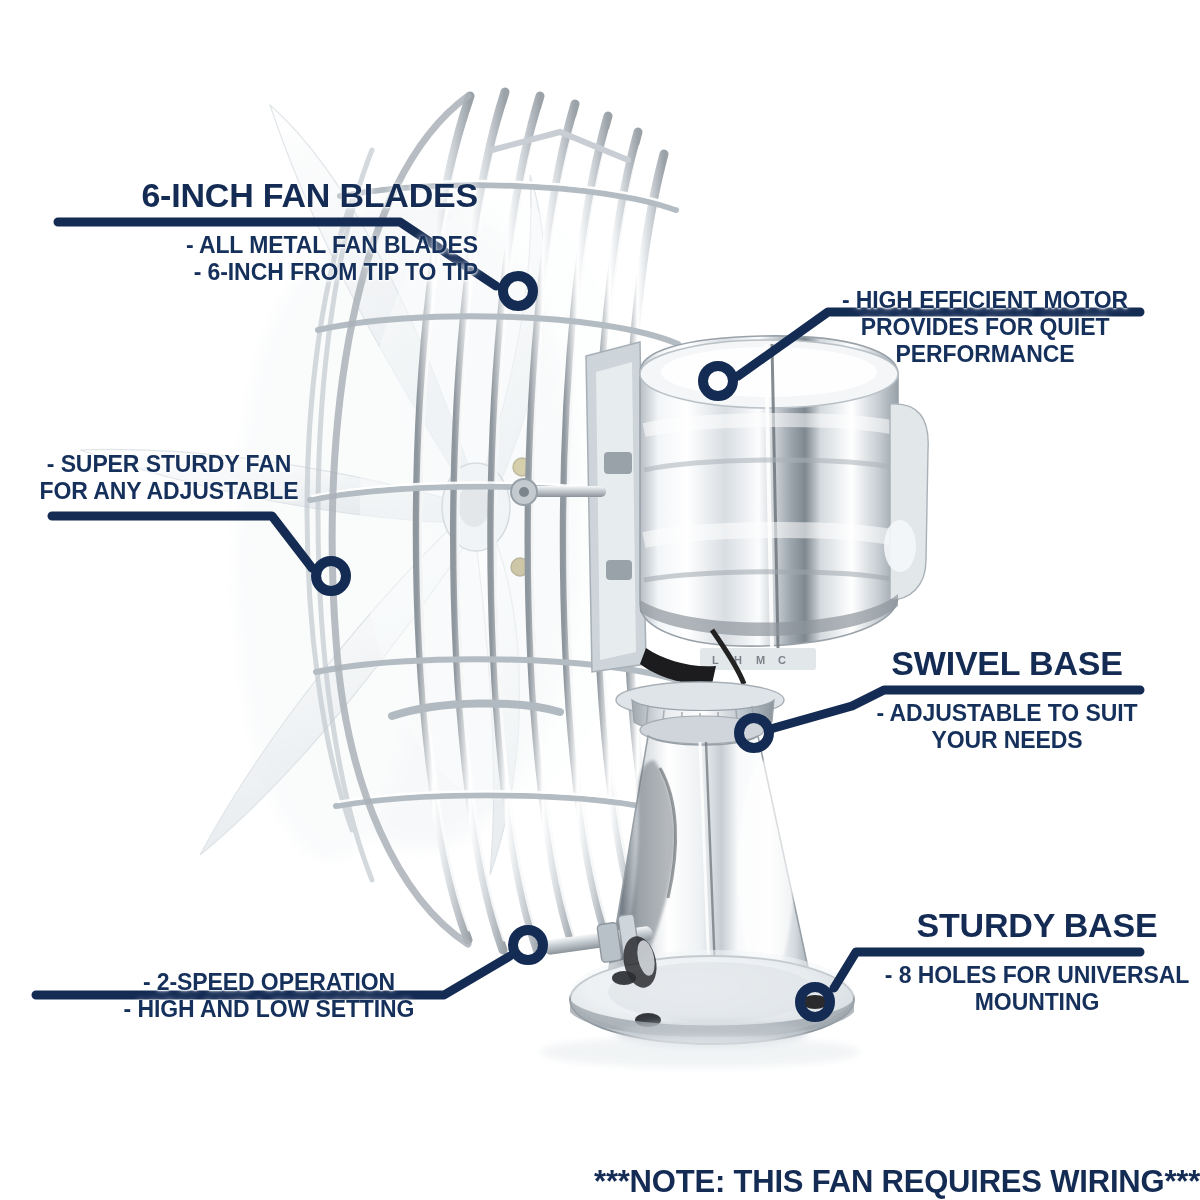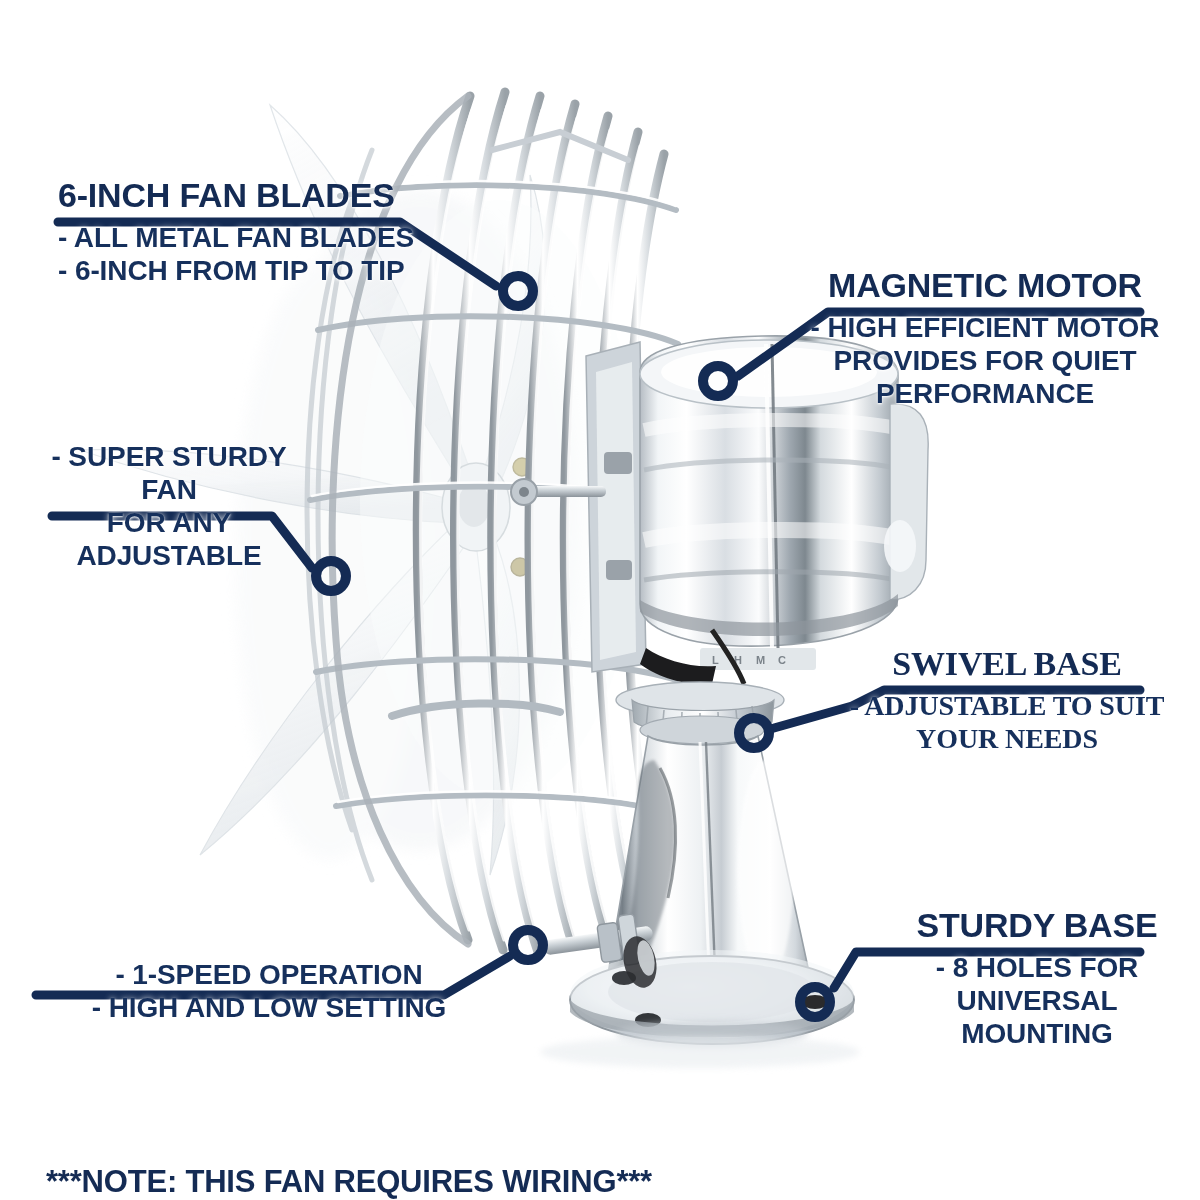--- a/index.html
+++ b/index.html
@@ -32,35 +32,35 @@
     font-weight: 700;
     font-size: 34px;
     line-height: 1.04;
     letter-spacing: -0.2px;
     white-space: pre-line;
     text-shadow: 0 1px 2px rgba(255,255,255,0.95), 0 0 6px rgba(255,255,255,0.85);
   }
   .co-sub {
     color: #16305c;
     font-weight: 700;
-    font-size: 28px;
+    font-size: 23px;
     line-height: 1.18;
     letter-spacing: -0.1px;
     white-space: pre-line;
     text-shadow: 0 1px 2px rgba(255,255,255,0.95), 0 0 6px rgba(255,255,255,0.85);
-    margin-top: 8px;
-  }
-  .align-left   { text-align: left; }
+    margin-top: 19px;
+  }
+  .align-left   { text-align: right; }
   .align-center { text-align: center; }
 
   .note {
     position: absolute;
     left: 0; right: 0;
     top: 1164px;
-    text-align: left;
+    text-align: right;
     color: #142b54;
     font-weight: 700;
     font-size: 31px;
     letter-spacing: -0.2px;
     text-shadow: 0 1px 2px rgba(255,255,255,0.9);
     padding-left: 46px;
   }
 
   
   #leaders {
@@ -356,43 +356,42 @@
     </g>
   </svg>
 
   <div class="callout align-left" style="left:58px; top:178px; width:420px;">
     <div class="co-title">6-INCH FAN BLADES</div>
     <div class="co-sub">- ALL METAL FAN BLADES
 - 6-INCH FROM TIP TO TIP</div>
   </div>
 
   <div class="callout align-center" style="left:800px; top:268px; width:370px;">
-    <div class="co-title">MAGNETIC MOTOR</div>
     <div class="co-sub">- HIGH EFFICIENT MOTOR
 PROVIDES FOR QUIET
 PERFORMANCE</div>
   </div>
 
   <div class="callout align-center" style="left:24px; top:432px; width:290px;">
     <div class="co-sub">- SUPER STURDY FAN
 FOR ANY ADJUSTABLE</div>
   </div>
 
-  <div class="callout align-center" style="left:848px; top:646px; width:318px;font-family:Liberation Serif, serif;">
+  <div class="callout align-center" style="left:848px; top:646px; width:318px;">
     <div class="co-title">SWIVEL BASE</div>
     <div class="co-sub">- ADJUSTABLE TO SUIT
 YOUR NEEDS</div>
   </div>
 
   <div class="callout align-center" style="left:872px; top:908px; width:330px;">
     <div class="co-title">STURDY BASE</div>
     <div class="co-sub">- 8 HOLES FOR UNIVERSAL
 MOUNTING</div>
   </div>
 
   <div class="callout align-center" style="left:24px; top:950px; width:490px;">
-    <div class="co-sub">- 1-SPEED OPERATION
+    <div class="co-sub">- 2-SPEED OPERATION
 - HIGH AND LOW SETTING</div>
   </div>
 
   <div class="note">***NOTE: THIS FAN REQUIRES WIRING***</div>
 
 </div>
 
 </body></html>

